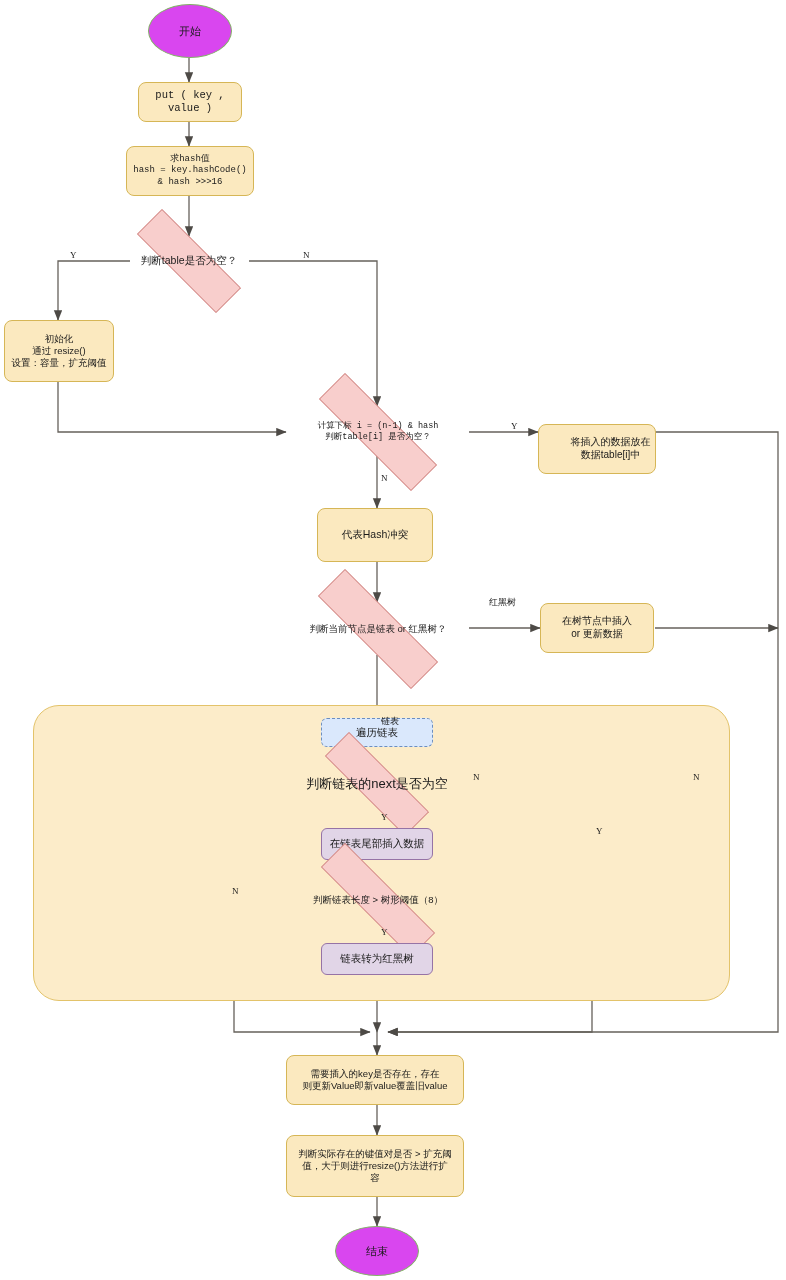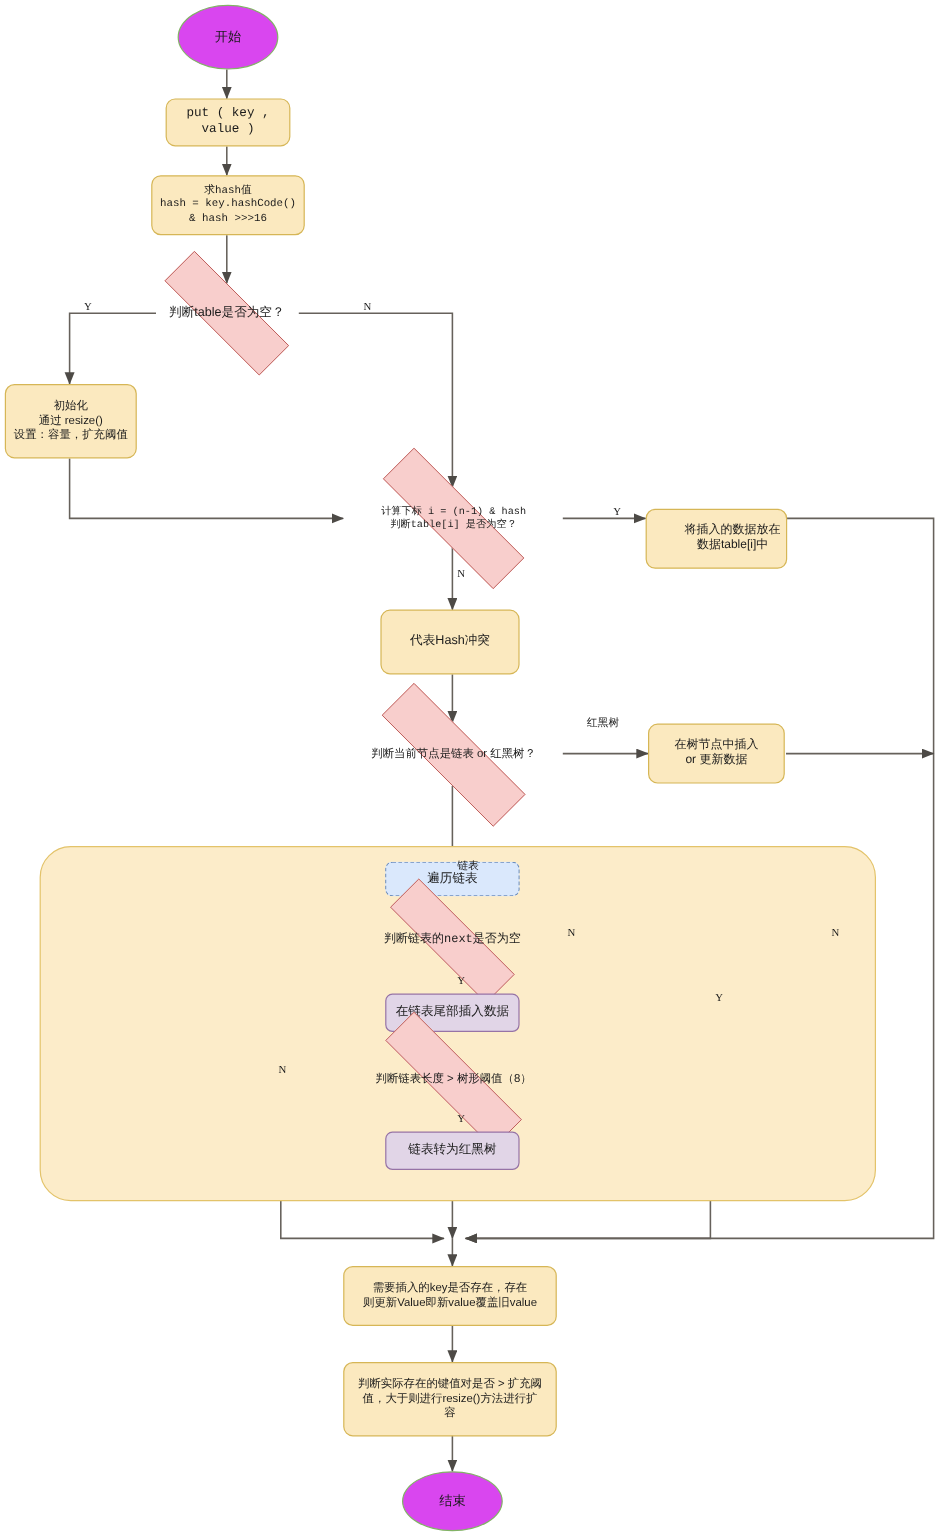--- a/index.html
+++ b/index.html
@@ -211,21 +211,21 @@
     <span>在树节点中插入
 or 更新数据</span>
   </div>
 
   <div class="node process-blue" style="left:321px; top:718px; width:112px; height:29px;">
     <span>遍历链表</span>
   </div>
 
   <div class="node decision" style="left:297px; top:760px; width:160px; height:48px;">
     <span class="dshape"></span>
-    <span class="dlabel" style="font-size:10px;font-family:Liberation Mono, monospace;">判断链表的next是否为空</span>
+    <span class="dlabel" style="font-size:13px;">判断链表的next是否为空</span>
   </div>
 
 
   <div class="node process-purple" style="left:321px; top:828px; width:112px; height:32px;">
     <span>在链表尾部插入数据</span>
   </div>
 
   <div class="node decision" style="left:288px; top:876px; width:180px; height:48px;">
     <span class="dshape"></span>
     <span class="dlabel" style="font-size:9.5px;">判断链表长度 &gt; 树形阈值（8）</span>

